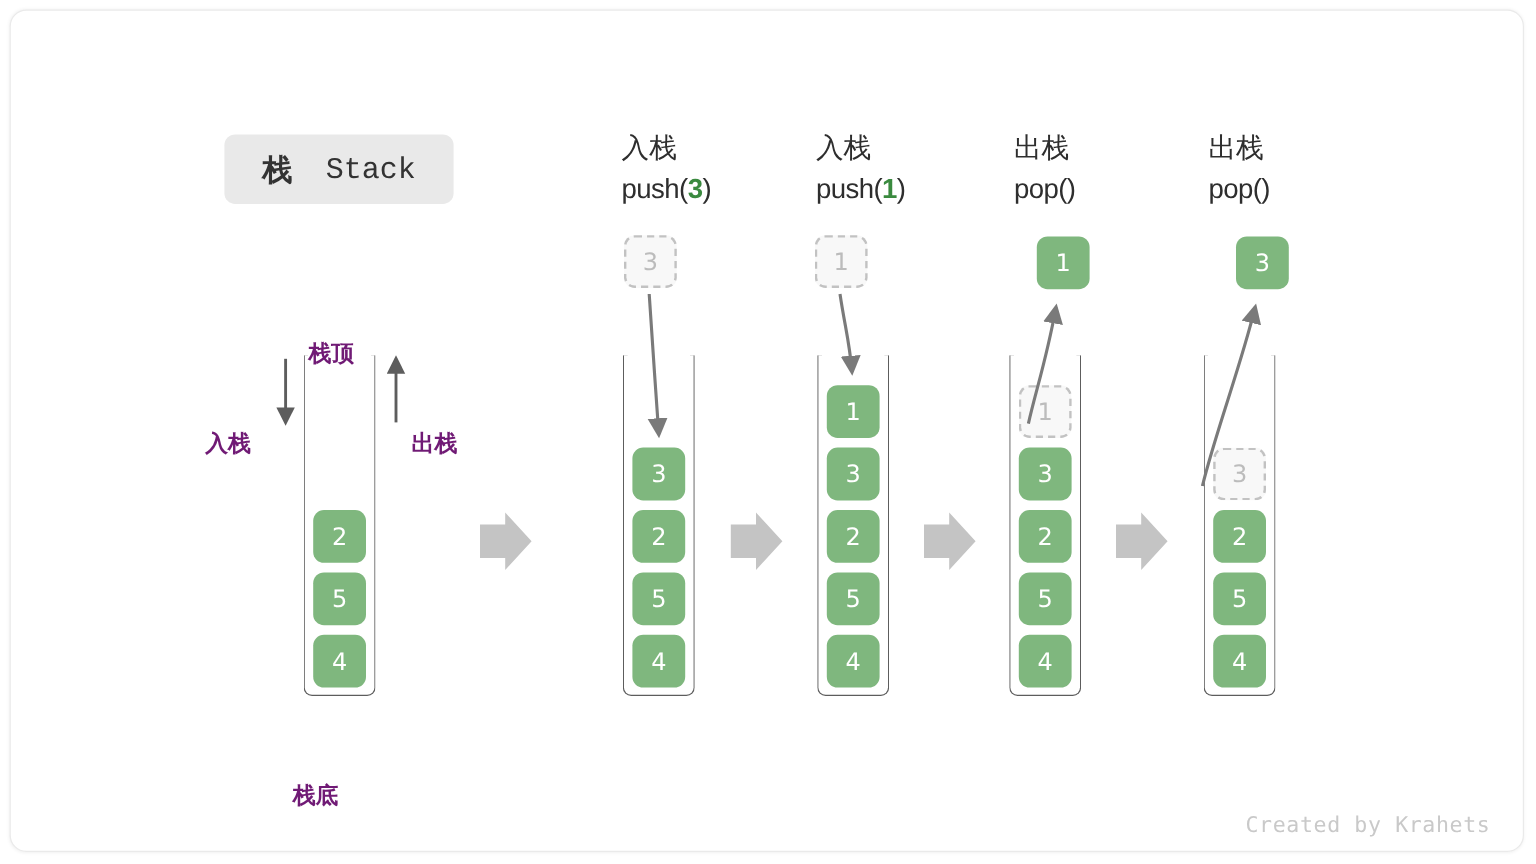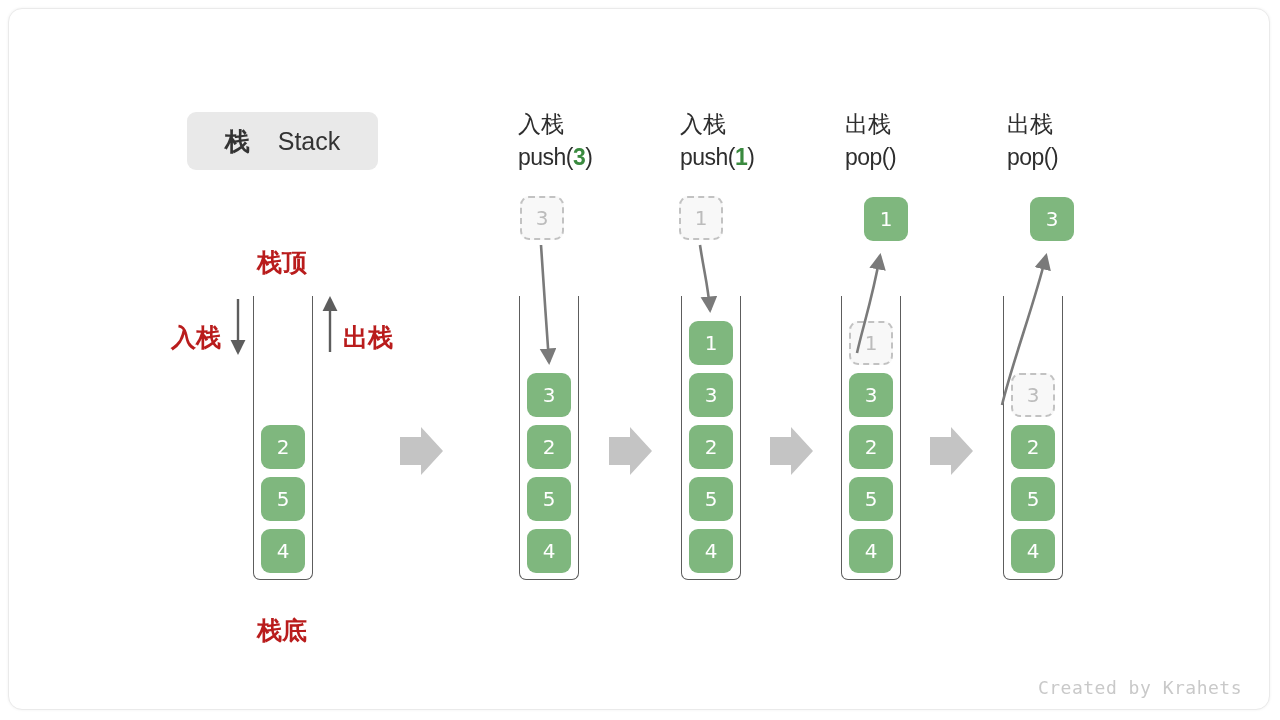--- a/index.html
+++ b/index.html
@@ -45,21 +45,21 @@
     display: flex;
     align-items: center;
     justify-content: center;
     font-size: 25px;
     color: #333333;
     font-weight: bold;
     letter-spacing: 1px;
     box-sizing: border-box;
   }
   .title-badge .mono {
-    font-family: Liberation Sans, sans-serif;
+    font-family: Liberation Mono, monospace;
     font-weight: normal;
     margin-left: 27px;
     letter-spacing: 0px;
     text-align: right;
   }
 
   
   .op-caption {
     position: absolute;
     font-size: 23px;
@@ -111,24 +111,25 @@
   }
   .cell.ghost {
     background: #f8f8f8;
     color: #bcbcbc;
     border: 2px dashed #c2c2c2;
   }
 
   
   .label {
     position: absolute;
-    font-size: 25px;
-    color: #b91c1c;
+    font-size: 19px;
+    color: #701a75;
     font-weight: bold;
     white-space: nowrap;
+    margin-top: 36px;
   }
 
   .footer-credit {
     position: absolute;
     right: 38px;
     bottom: 22px;
     font-family: "DejaVu Sans Mono", "Liberation Mono", monospace;
     font-size: 18px;
     color: #c9c9c9;
     letter-spacing: 0.5px;
@@ -169,21 +170,21 @@
     <span class="cn">出栈</span>
     <span class="code"><span>pop(</span><span class="arg"></span><span>)</span></span>
   </div>
 
   <div class="op-caption" style="left:1007px; top:108px;">
     <span class="cn">出栈</span>
     <span class="code"><span>pop(</span><span class="arg"></span><span>)</span></span>
   </div>
 
   <div class="label" style="left:257px; top:246px;">栈顶</div>
-  <div class="label" style="left:257px; top:614px;">栈底</div>
+  <div class="label" style="left:244px; top:614px;">栈底</div>
   <div class="label" style="left:171px; top:321px;">入栈</div>
   <div class="label" style="left:343px; top:321px;">出栈</div>
 
   <div class="stack-container" style="left:253px; top:296px; height:284px;"></div>
   <div class="cell solid" style="left:261px; top:425px;">2</div>
   <div class="cell solid" style="left:261px; top:477px;">5</div>
   <div class="cell solid" style="left:261px; top:529px;">4</div>
 
   <div class="cell ghost" style="left:520px; top:196px;">3</div>
   <div class="stack-container" style="left:519px; top:296px; height:284px;"></div>

